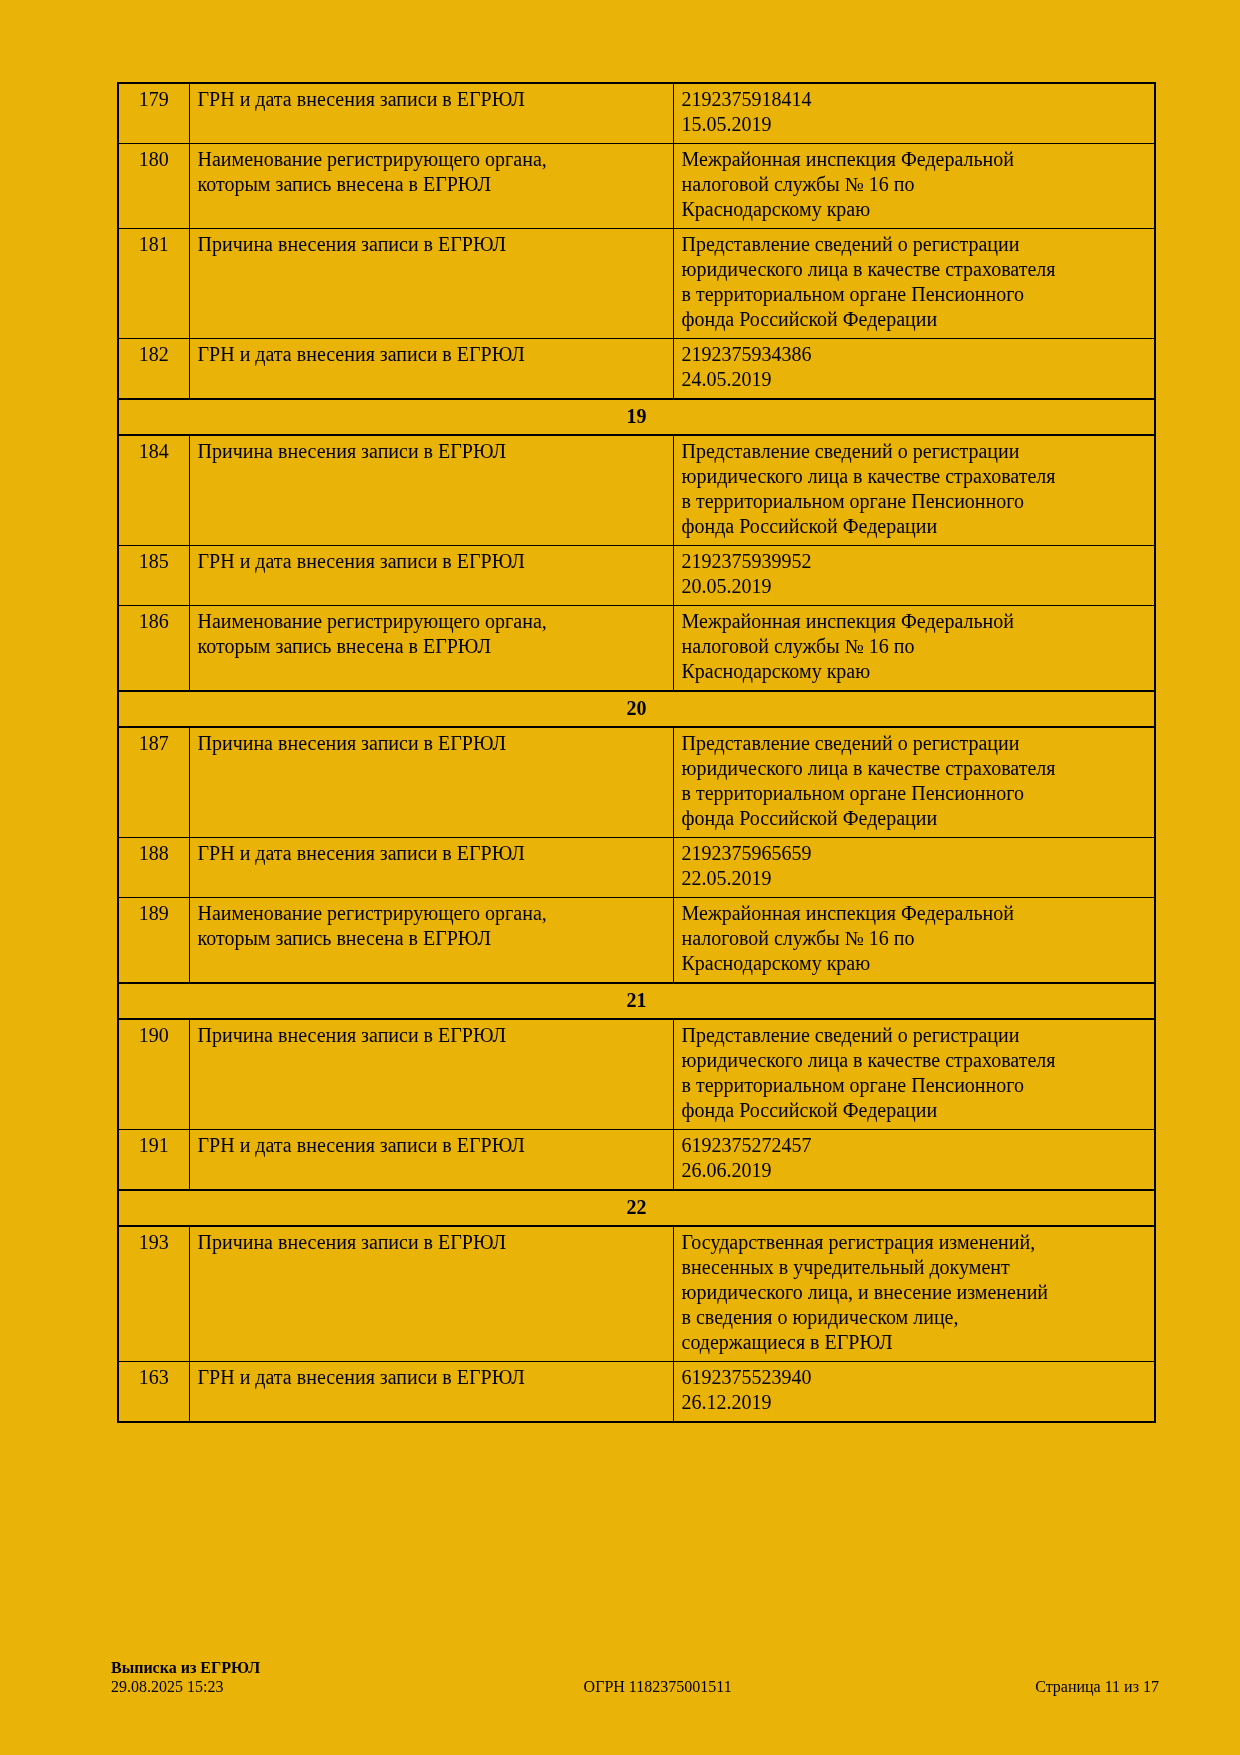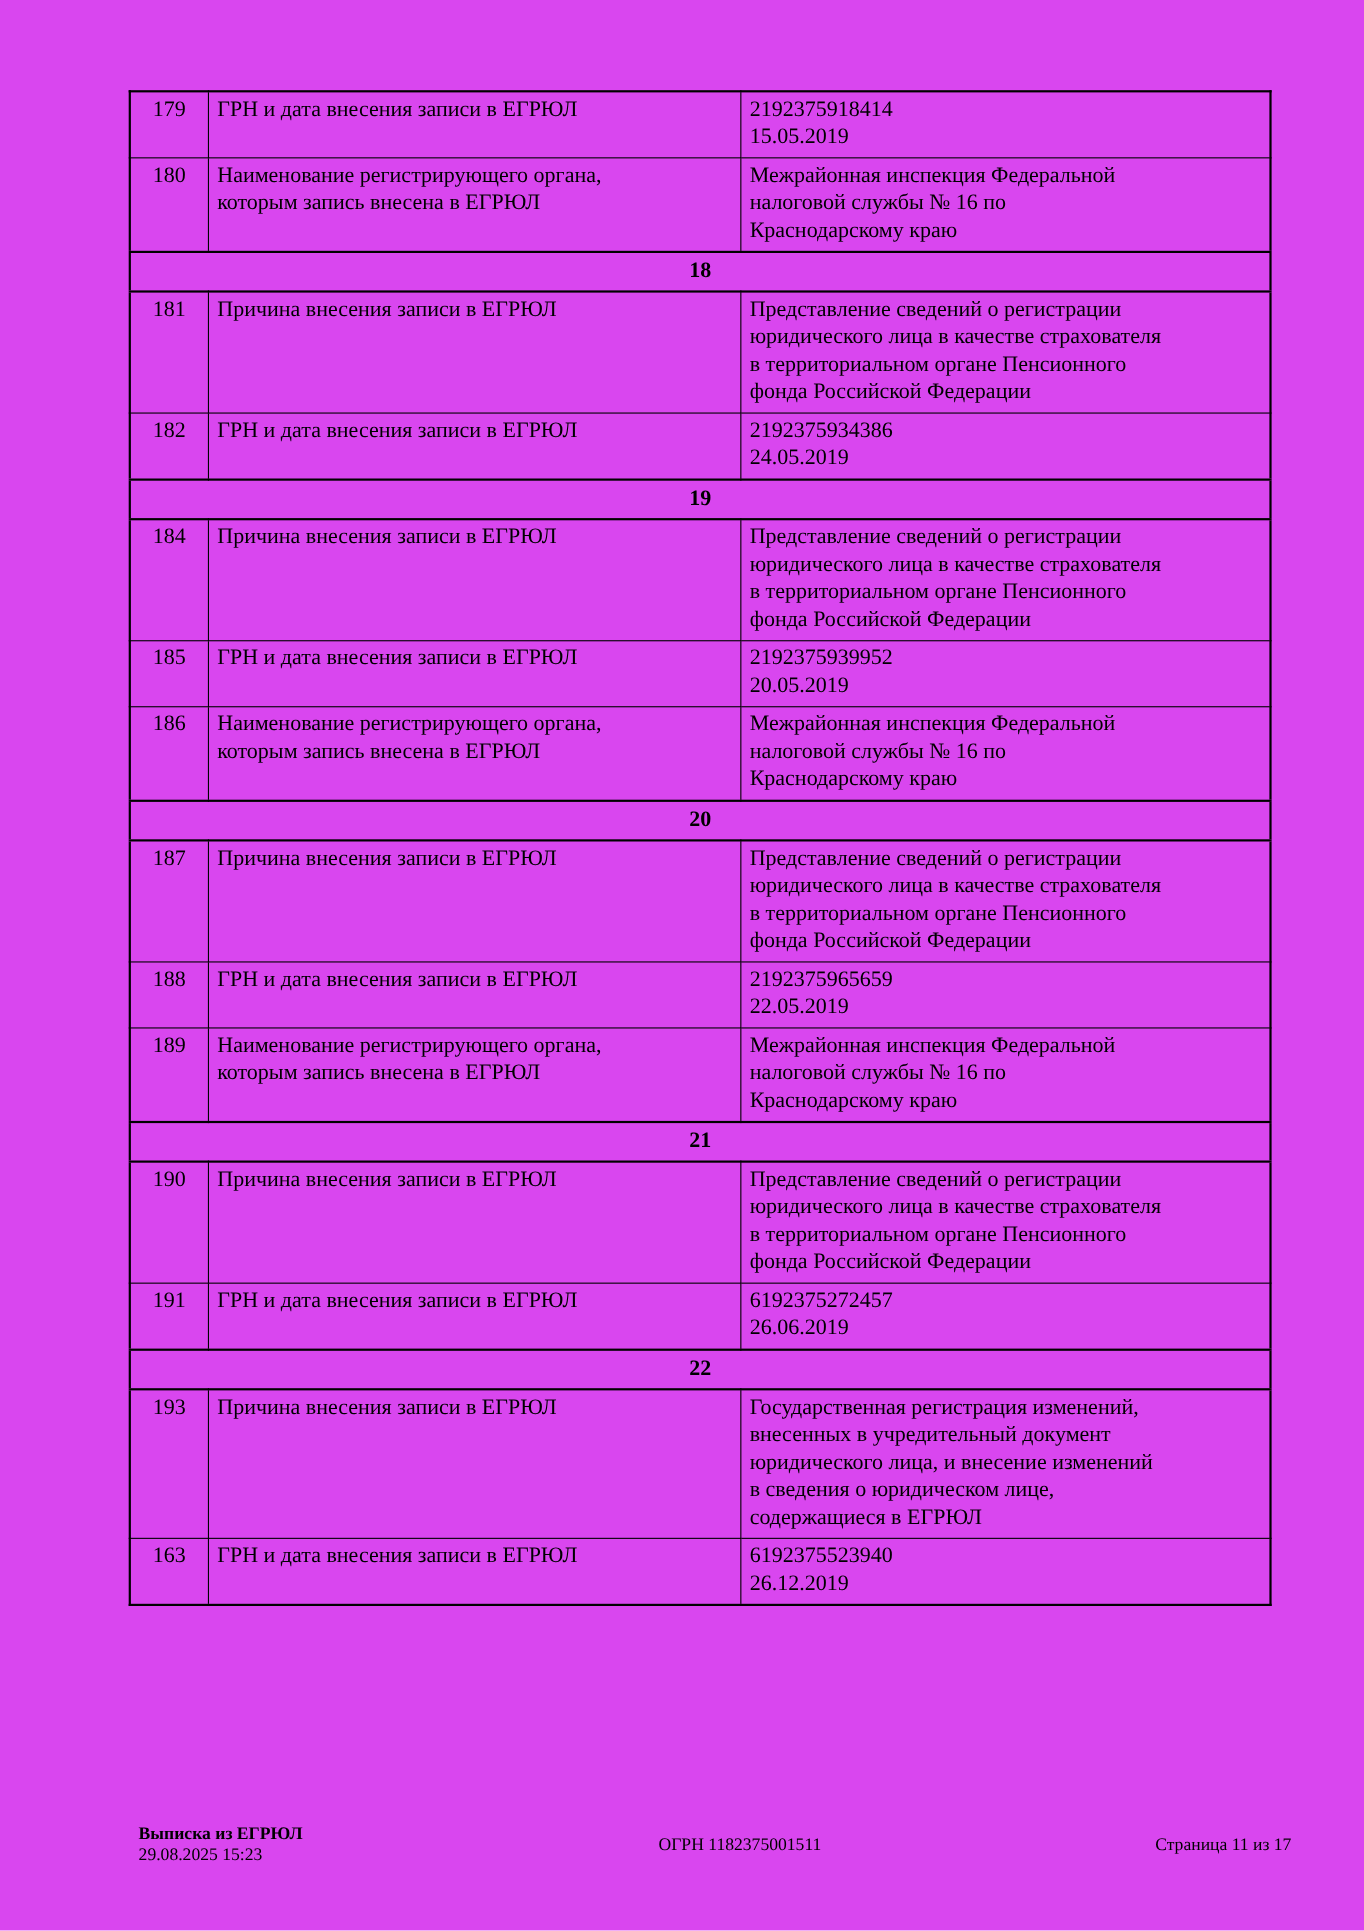--- a/index.html
+++ b/index.html
@@ -6,21 +6,21 @@
     margin: 0;
     padding: 0;
     background: #ffffff;
     color: #000000;
     font-family: "Liberation Serif", "DejaVu Serif", serif;
   }
   .page {
     position: relative;
     width: 1240px;
     height: 1755px;
-    background: #d946ef;
+    background: #eab308;
     overflow: hidden;
   }
   .doc-table {
     position: absolute;
     top: 82px;
     left: 117px;
     width: 1037px;
     border-collapse: collapse;
     table-layout: fixed;
     font-size: 20px;
@@ -43,26 +43,26 @@
   tr.section-row td {
     border-top: 2px solid #000;
     border-bottom: 2px solid #000;
     text-align: center;
     font-weight: bold;
     padding: 4px 8px 5px 8px;
     white-space: normal;
   }
   .footer {
     position: absolute;
-    left: 126px;
+    left: 111px;
     top: 1658px;
     width: 1048px;
     display: flex;
     justify-content: space-between;
-    align-items: center;
+    align-items: flex-end;
     font-size: 16px;
     line-height: 1.2;
   }
   .footer .left-block { text-align: left; }
   .footer .doc-title { font-weight: bold; }
   .footer .center-block { text-align: center; margin-left: 20px; }
   .footer .right-block { text-align: right; }
 </style>
 </head>
 <body>
@@ -82,23 +82,20 @@
           <td class="value-cell">2192375918414
 15.05.2019</td>
         </tr>
         <tr>
           <td class="num-cell">180</td>
           <td class="label-cell">Наименование регистрирующего органа,
 которым запись внесена в ЕГРЮЛ</td>
           <td class="value-cell">Межрайонная инспекция Федеральной
 налоговой службы № 16 по
 Краснодарскому краю</td>
-        </tr>
-        <tr class="section-row">
-          <td colspan="3">18</td>
         </tr>
         <tr>
           <td class="num-cell">181</td>
           <td class="label-cell">Причина внесения записи в ЕГРЮЛ</td>
           <td class="value-cell">Представление сведений о регистрации
 юридического лица в качестве страхователя
 в территориальном органе Пенсионного
 фонда Российской Федерации</td>
         </tr>
         <tr>

